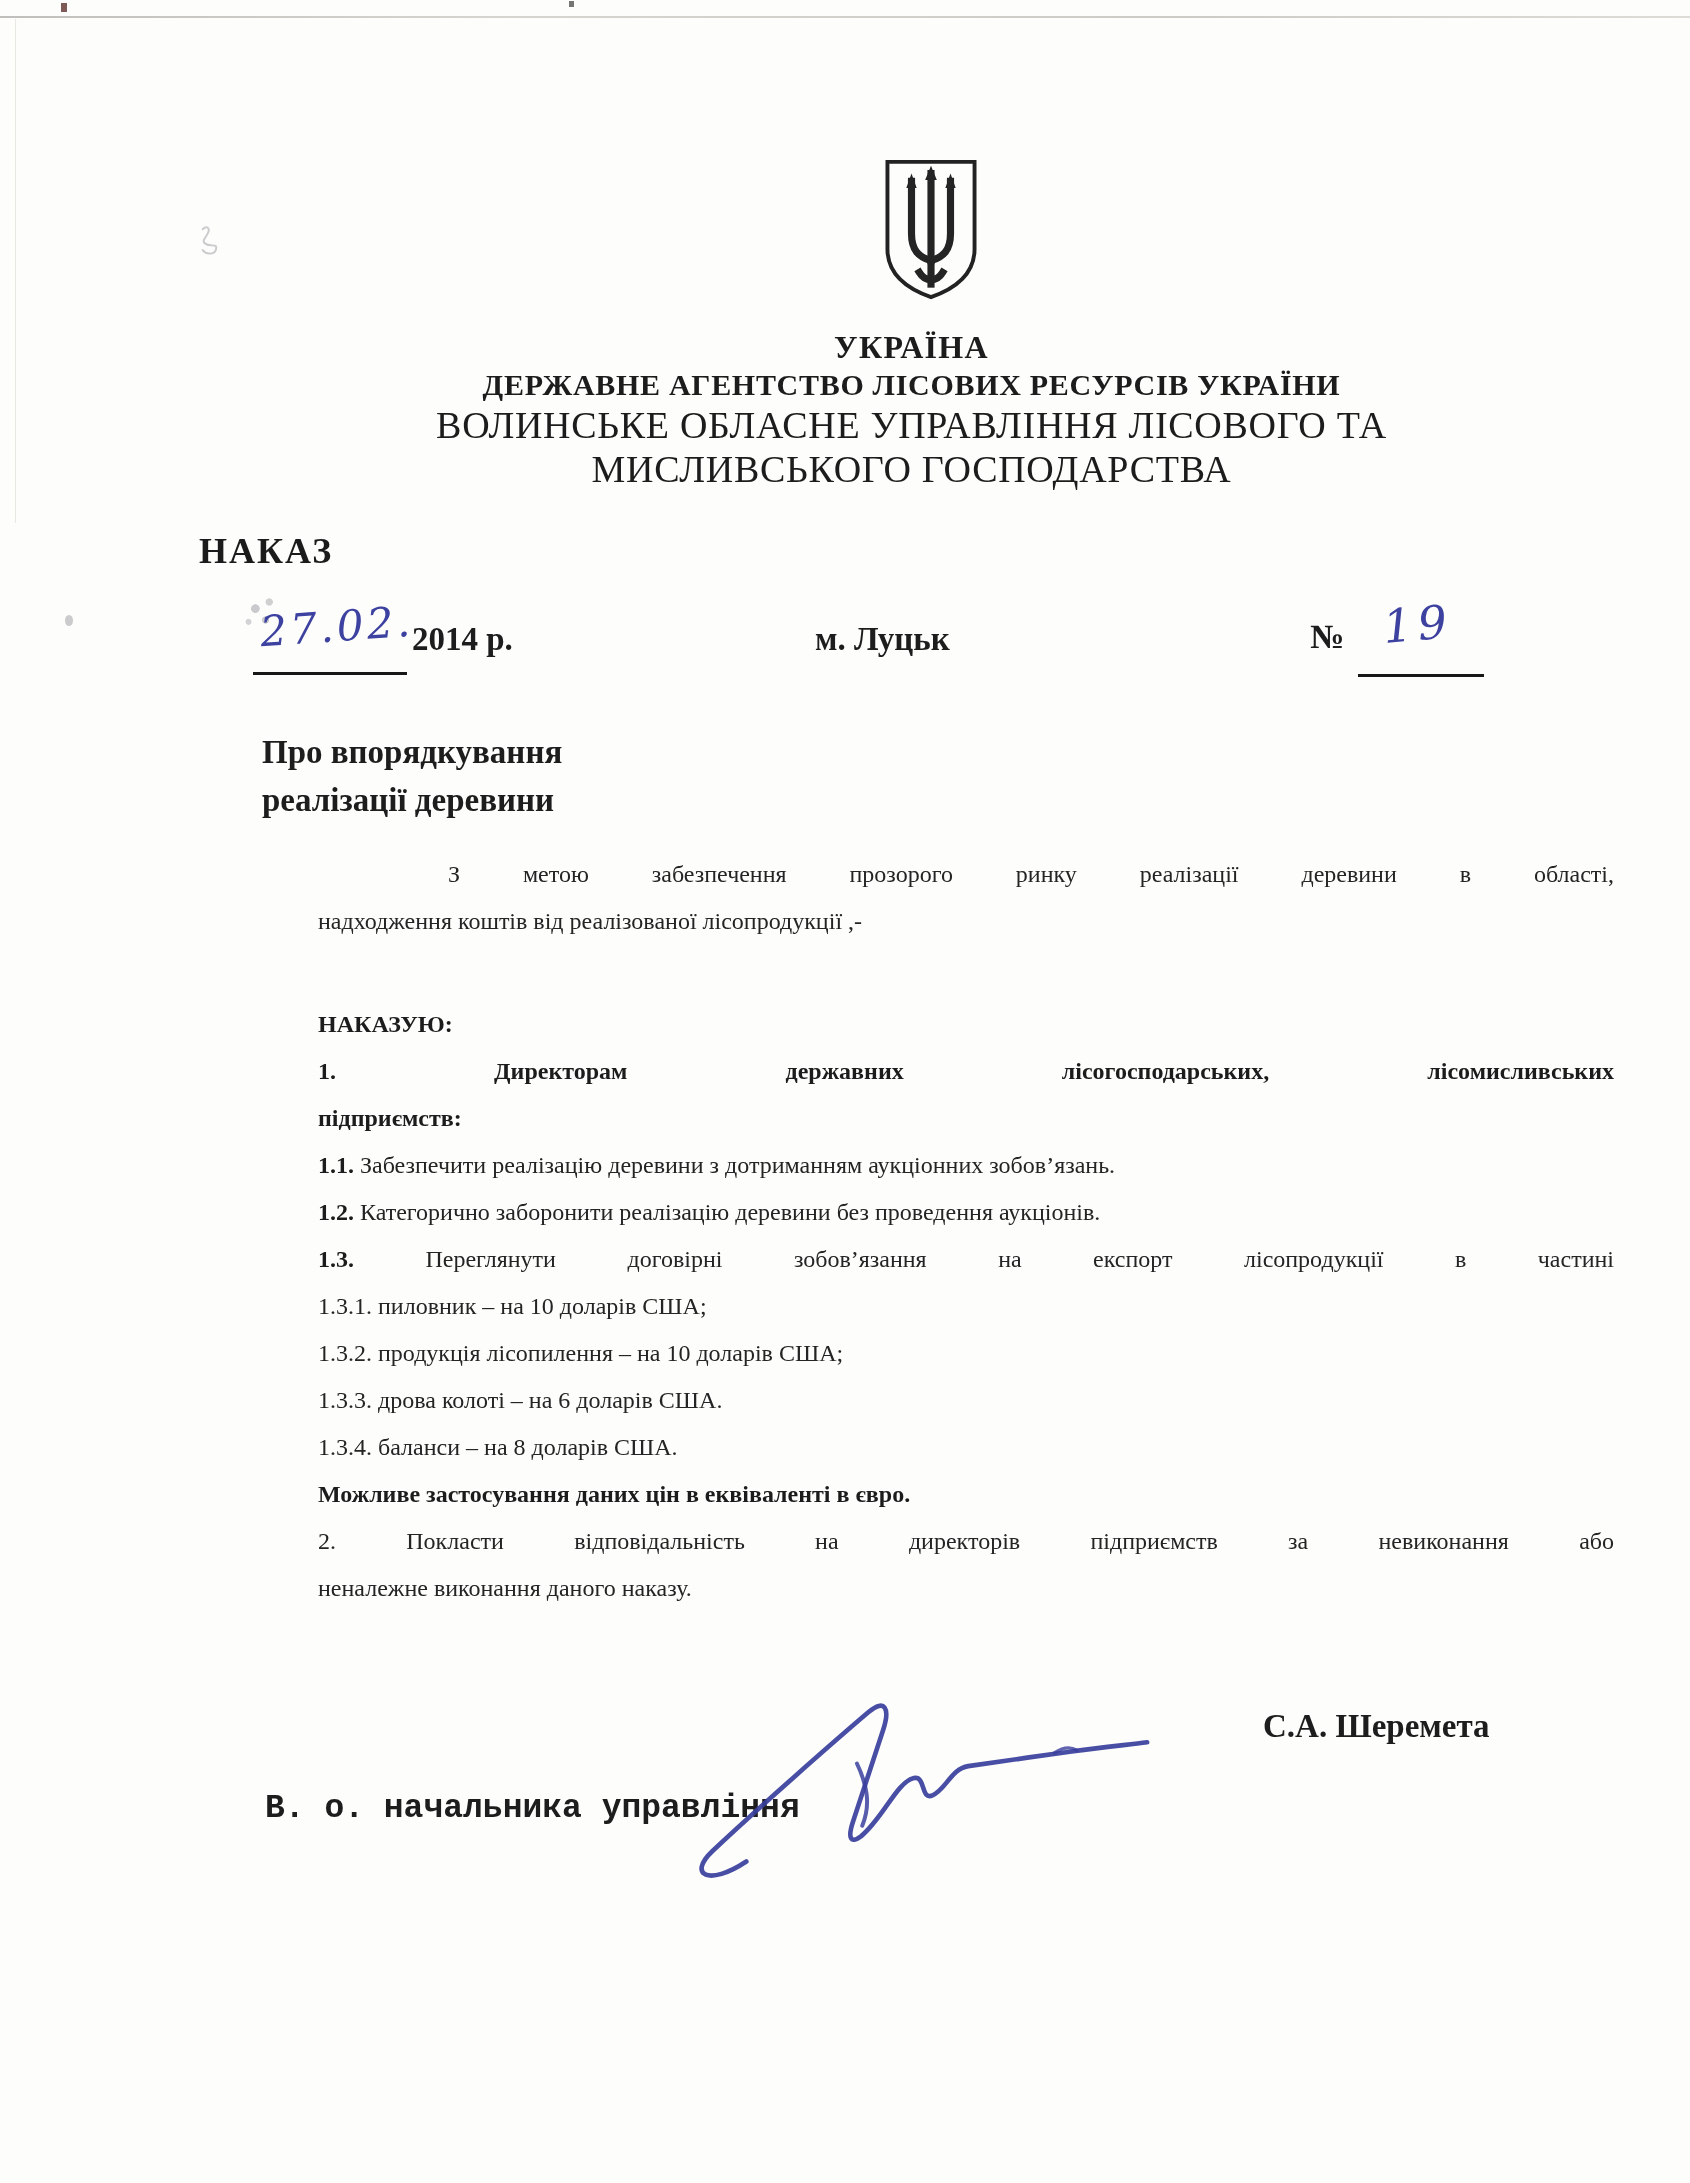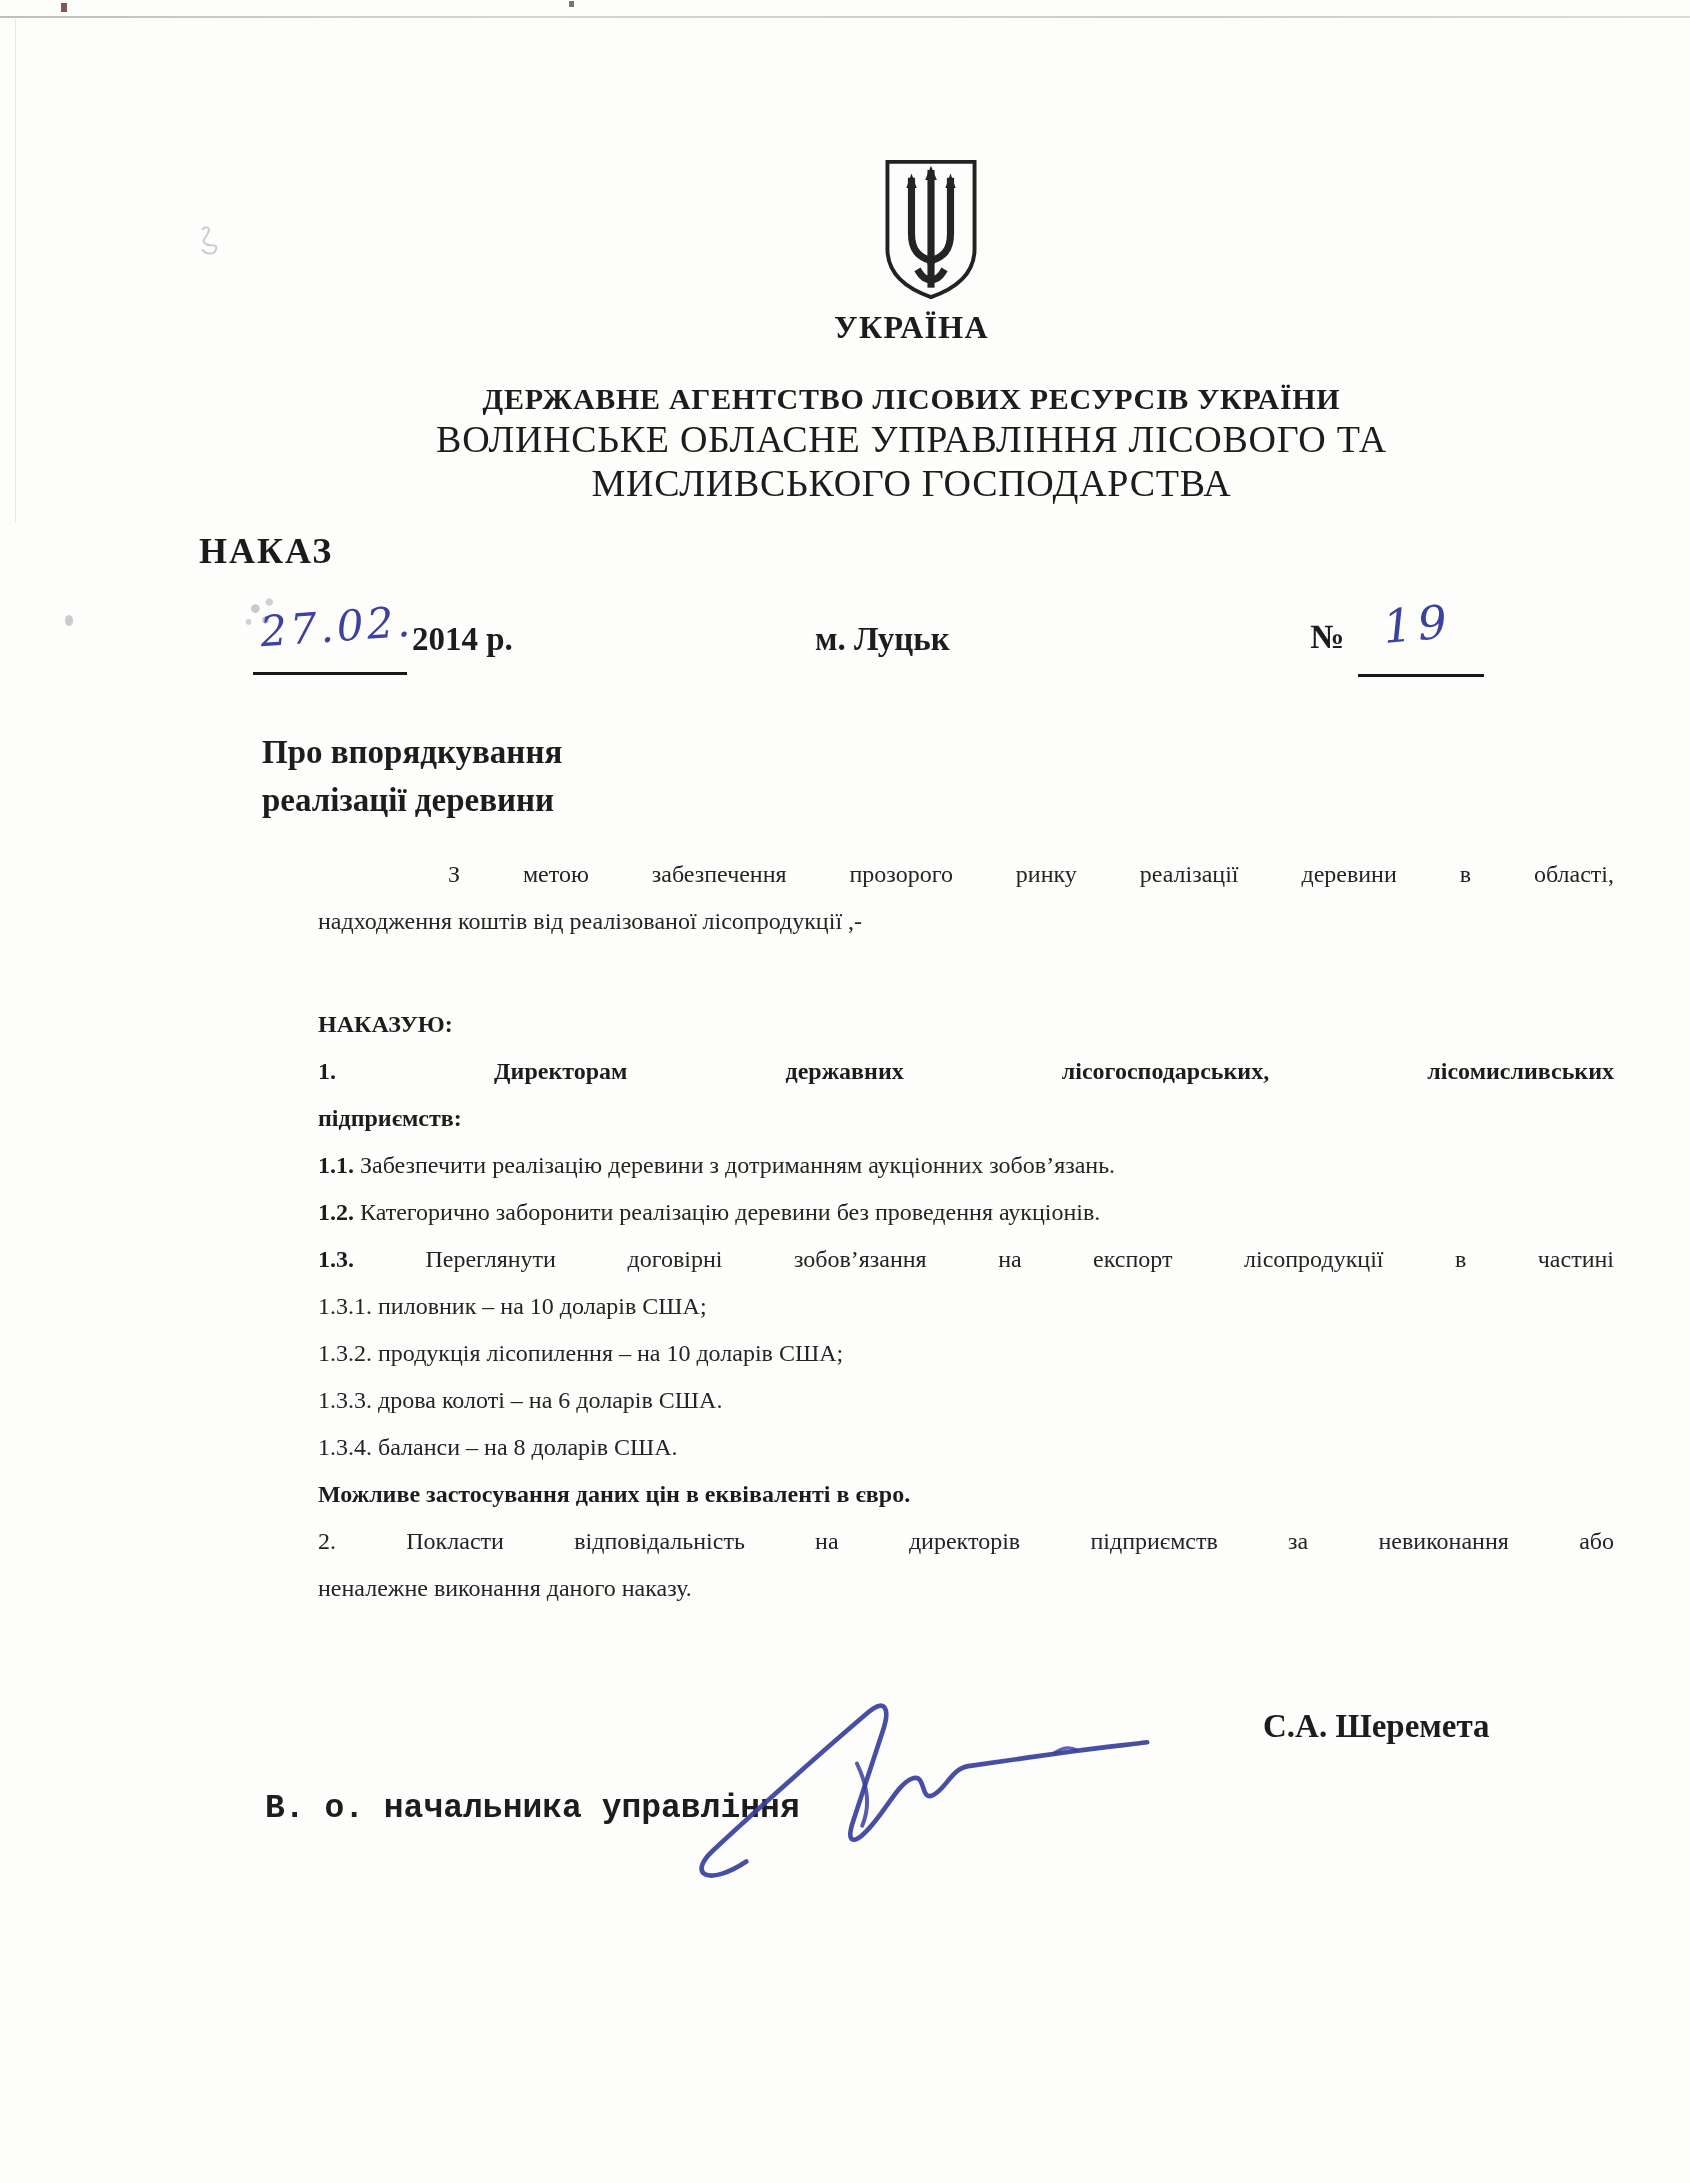--- a/index.html
+++ b/index.html
@@ -23,23 +23,23 @@
                radial-gradient(circle at 70% 25%, #9a9aa0 0 3.3px, transparent 4px),
                radial-gradient(circle at 25% 70%, #a2a2a8 0 2.7px, transparent 3.3px),
                radial-gradient(circle at 62% 66%, #90909a 0 3.3px, transparent 4px);}
   .tiny-dot{position:absolute;top:615px;left:65px;width:8px;height:10.6px;border-radius:50%;
     background:#9a98a0;opacity:.5;}
 
   
   .emblem{position:absolute;top:158px;left:882px;width:98px;height:143px;}
 
   
-  .letterhead{position:absolute;top:308px;left:199px;width:1425px;text-align:center;color:#1c1c1c;}
+  .letterhead{position:absolute;top:328px;left:199px;width:1425px;text-align:center;color:#1c1c1c;}
   .lh-country{font-size:32px;font-weight:bold;letter-spacing:1.3px;line-height:38px;}
-  .lh-agency{font-size:30px;font-weight:bold;letter-spacing:0.7px;line-height:37px;margin-top:34px;}
+  .lh-agency{font-size:30px;font-weight:bold;letter-spacing:0.7px;line-height:37px;}
   .lh-office{font-size:38px;font-weight:normal;letter-spacing:0.7px;line-height:44px;}
 
   .doc-title{position:absolute;top:530px;left:199px;width:1425px;text-align:left;
     font-size:36px;font-weight:bold;letter-spacing:2px;color:#1b1b1b;}
 
   
   .hand{font-family:"DejaVu Serif", serif;font-style:italic;color:#3d41a0;}
   .date-hand{position:absolute;top:602px;left:260px;font-size:42px;letter-spacing:3.3px;
     transform:rotate(-4deg);}
   .date-underline{position:absolute;top:672px;left:253px;width:154px;height:3.3px;background:#171717;}

